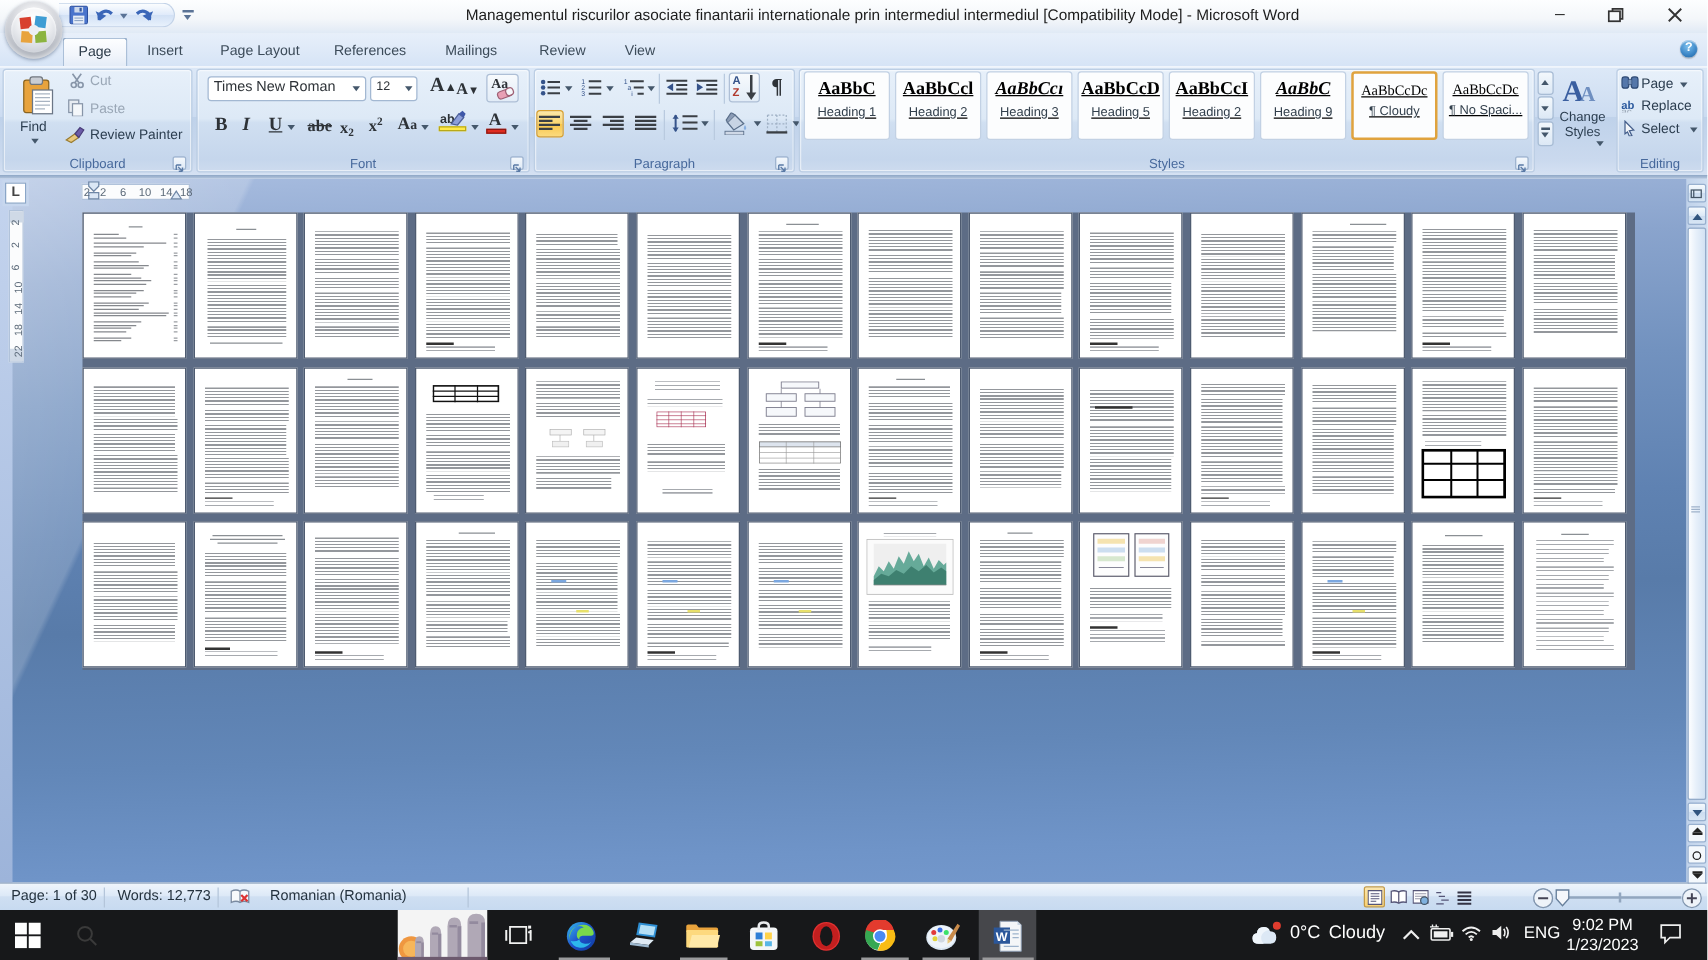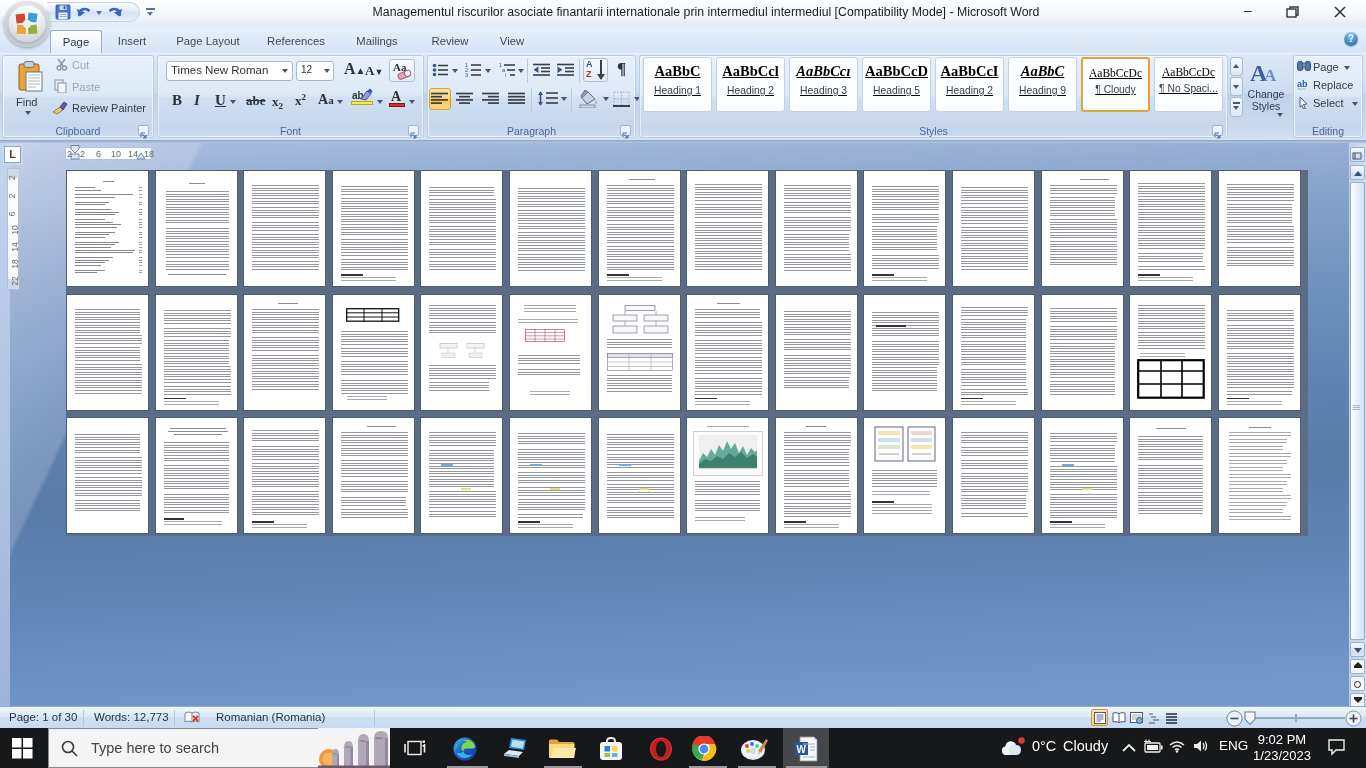--- a/index.html
+++ b/index.html
@@ -1008,23 +1008,20 @@
 </div>
     <div id="taskbar">
 <svg class="abs" style="left:12px;top:10px" width="21" height="21">
       <g fill="#fefefe">
           <rect x="0" y="0" width="9.5" height="9.5"></rect>
           <rect x="11" y="0" width="9.5" height="9.5"></rect>
       <rect x="0" y="11" width="9.5" height="9.5"></rect>
           <rect x="11" y="11" width="9.5" height="9.5"></rect>
         </g>
       </svg>
-<div id="searchbox">
-        <div class="stext">Type here to search</div>
-      </div>
 <svg class="abs" style="left:60px;top:11px;z-index:5" width="20" height="20">
       <circle cx="8" cy="8" r="5.5" fill="none" stroke="#3a3a3a" stroke-width="1.6"></circle>
       <line x1="12" y1="12" x2="17" y2="17" stroke="#3a3a3a" stroke-width="1.6"></line>
       </svg>
 <svg class="abs" style="left:318px;top:0px" width="72" height="40">
       <rect width="72" height="40" fill="#f4f4f4"></rect>
       <circle cx="11" cy="31" r="10" fill="#ef9740"></circle>
       <circle cx="11" cy="31" r="6.5" fill="#f7b65a"></circle>
       <g fill="#b0a8b6">
         <path d="M14 40 L14 26 Q14 21 17.5 21 Q21 21 21 26 L21 40 Z"></path>

